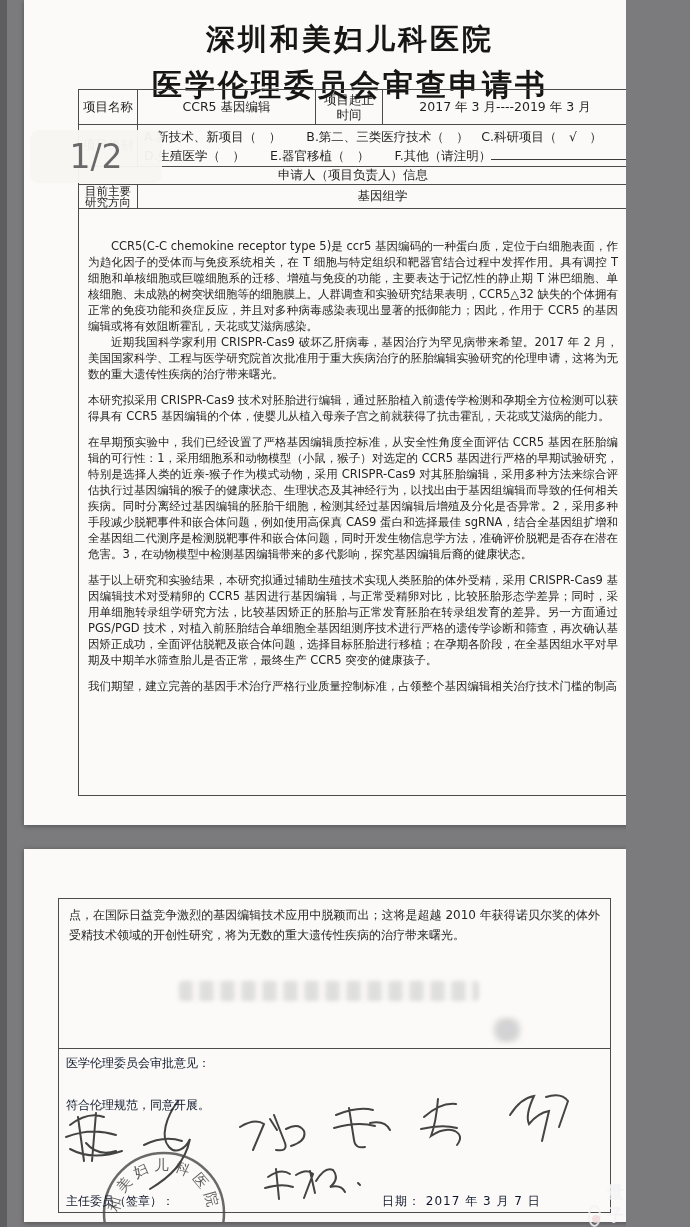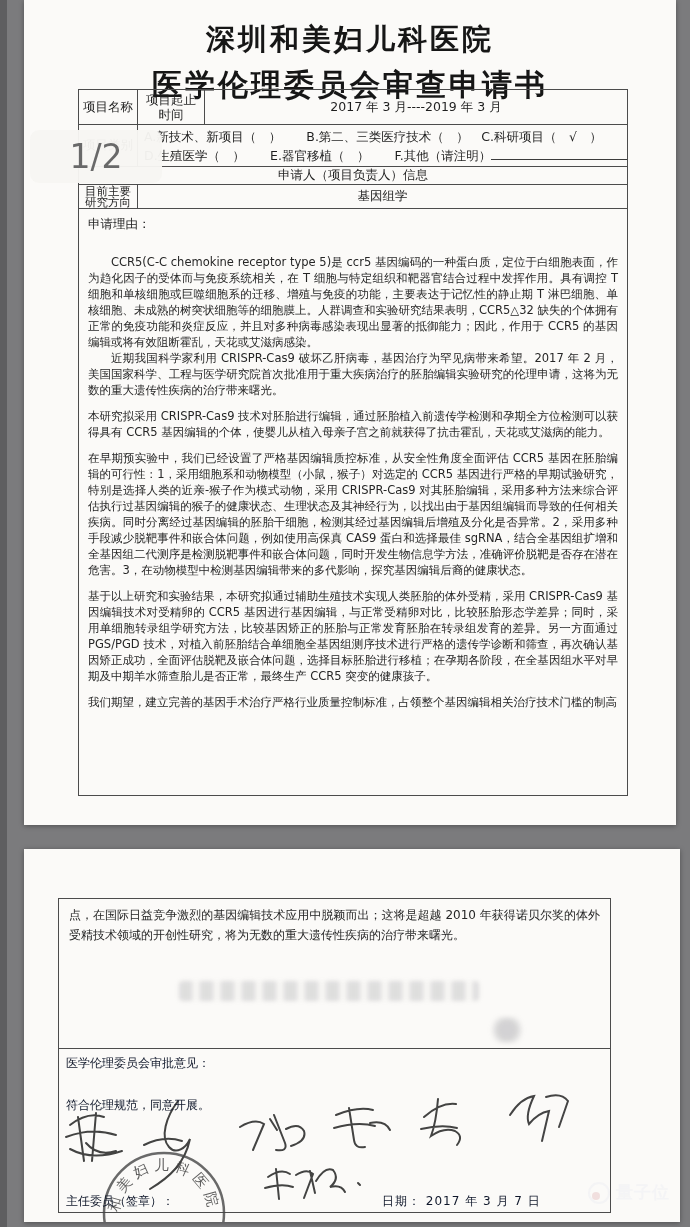--- a/index.html
+++ b/index.html
@@ -1,16 +1,16 @@
 <!DOCTYPE html>
 <html><head>
 <meta charset="utf-8">
 <style>
   html,body{margin:0;padding:0;background:#7b7b7d;}
-  #shot{position:relative;width:690px;height:1227px;overflow:hidden;background:#7b7b7d;
+  #shot{position:relative;width:626px;height:1227px;overflow:hidden;background:#7b7b7d;
         font-family:"DejaVu Sans","Liberation Sans",sans-serif;-webkit-font-smoothing:antialiased;}
   .edge{position:absolute;left:0;top:0;width:7px;height:100%;background:#5e5e60;}
   .page{position:absolute;background:#fbfaf8;box-shadow:0 1px 5px rgba(0,0,0,.35);color:#242424;}
   #page1{left:24px;top:0;width:652px;height:825px;}
   #page2{left:24px;top:849px;width:656px;height:373px;overflow:hidden;}
   .title{position:absolute;left:0;right:0;text-align:center;font-weight:700;color:#161616;letter-spacing:3px;}
   #t1{top:20px;font-size:29px;}
   #t2{top:65px;font-size:30px;}
   #ftable{position:absolute;left:54px;top:89px;width:550px;font-size:12.5px;color:#1f1f1f;}
   .row{display:flex;border:1px solid #4c4c4c;border-top:none;box-sizing:border-box;background:transparent;}
@@ -60,20 +60,21 @@
   <div class="edge"></div>
 
   <div class="page" id="page1">
     <div class="title" id="t1">深圳和美妇儿科医院</div>
     <div class="title" id="t2">医学伦理委员会审查申请书</div>
 
     <div id="ftable">
 
       <div class="row first" style="height:36px">
         <div class="cell" style="width:59px">项目名称</div>
+        <div class="cell" style="width:178px">CCR5 基因编辑</div>
         <div class="cell" style="width:67px;line-height:15px">
           <span>项目起止</span>
           <span>时间</span>
         </div>
         <div class="cell last" style="flex:1">2017 年 3 月----2019 年 3 月</div>
       </div>
 
       <div class="row" style="height:42px">
         <div class="cell" style="width:59px">项目类别</div>
         <div class="cell last left" style="flex:1;justify-content:center">
@@ -92,21 +93,20 @@
       <div class="row" style="height:24px">
         <div class="cell" style="width:59px;line-height:11px;font-size:11.5px">
           <span>目前主要</span>
           <span>研究方向</span>
         </div>
         <div class="cell last" style="flex:1">基因组学</div>
       </div>
 
       <div class="row" style="height:587px">
         <div class="cell last left" id="reason" style="flex:1">
-          <p class="lbl">申请理由：</p>
           <p class="p1 ind">CCR5(C-C chemokine receptor type 5)是 ccr5 基因编码的一种蛋白质，定位于白细胞表面，作为趋化因子的受体而与免疫系统相关，在 T 细胞与特定组织和靶器官结合过程中发挥作用。具有调控 T 细胞和单核细胞或巨噬细胞系的迁移、增殖与免疫的功能，主要表达于记忆性的静止期 T 淋巴细胞、单核细胞、未成熟的树突状细胞等的细胞膜上。人群调查和实验研究结果表明，CCR5△32 缺失的个体拥有正常的免疫功能和炎症反应，并且对多种病毒感染表现出显著的抵御能力；因此，作用于 CCR5 的基因编辑或将有效阻断霍乱，天花或艾滋病感染。</p>
           <p class="ind">近期我国科学家利用 CRISPR-Cas9 破坏乙肝病毒，基因治疗为罕见病带来希望。2017 年 2 月，美国国家科学、工程与医学研究院首次批准用于重大疾病治疗的胚胎编辑实验研究的伦理申请，这将为无数的重大遗传性疾病的治疗带来曙光。</p>
           <p class="gap">本研究拟采用 CRISPR-Cas9 技术对胚胎进行编辑，通过胚胎植入前遗传学检测和孕期全方位检测可以获得具有 CCR5 基因编辑的个体，使婴儿从植入母亲子宫之前就获得了抗击霍乱，天花或艾滋病的能力。</p>
           <p class="gap">在早期预实验中，我们已经设置了严格基因编辑质控标准，从安全性角度全面评估 CCR5 基因在胚胎编辑的可行性：1，采用细胞系和动物模型（小鼠，猴子）对选定的 CCR5 基因进行严格的早期试验研究，特别是选择人类的近亲-猴子作为模式动物，采用 CRISPR-Cas9 对其胚胎编辑，采用多种方法来综合评估执行过基因编辑的猴子的健康状态、生理状态及其神经行为，以找出由于基因组编辑而导致的任何相关疾病。同时分离经过基因编辑的胚胎干细胞，检测其经过基因编辑后增殖及分化是否异常。2，采用多种手段减少脱靶事件和嵌合体问题，例如使用高保真 CAS9 蛋白和选择最佳 sgRNA，结合全基因组扩增和全基因组二代测序是检测脱靶事件和嵌合体问题，同时开发生物信息学方法，准确评价脱靶是否存在潜在危害。3，在动物模型中检测基因编辑带来的多代影响，探究基因编辑后裔的健康状态。</p>
           <p class="gap">基于以上研究和实验结果，本研究拟通过辅助生殖技术实现人类胚胎的体外受精，采用 CRISPR-Cas9 基因编辑技术对受精卵的 CCR5 基因进行基因编辑，与正常受精卵对比，比较胚胎形态学差异；同时，采用单细胞转录组学研究方法，比较基因矫正的胚胎与正常发育胚胎在转录组发育的差异。另一方面通过 PGS/PGD 技术，对植入前胚胎结合单细胞全基因组测序技术进行严格的遗传学诊断和筛查，再次确认基因矫正成功，全面评估脱靶及嵌合体问题，选择目标胚胎进行移植；在孕期各阶段，在全基因组水平对早期及中期羊水筛查胎儿是否正常，最终生产 CCR5 突变的健康孩子。</p>
           <p class="gap">我们期望，建立完善的基因手术治疗严格行业质量控制标准，占领整个基因编辑相关治疗技术门槛的制高</p>
         </div>
       </div>
     </div>
   </div>

